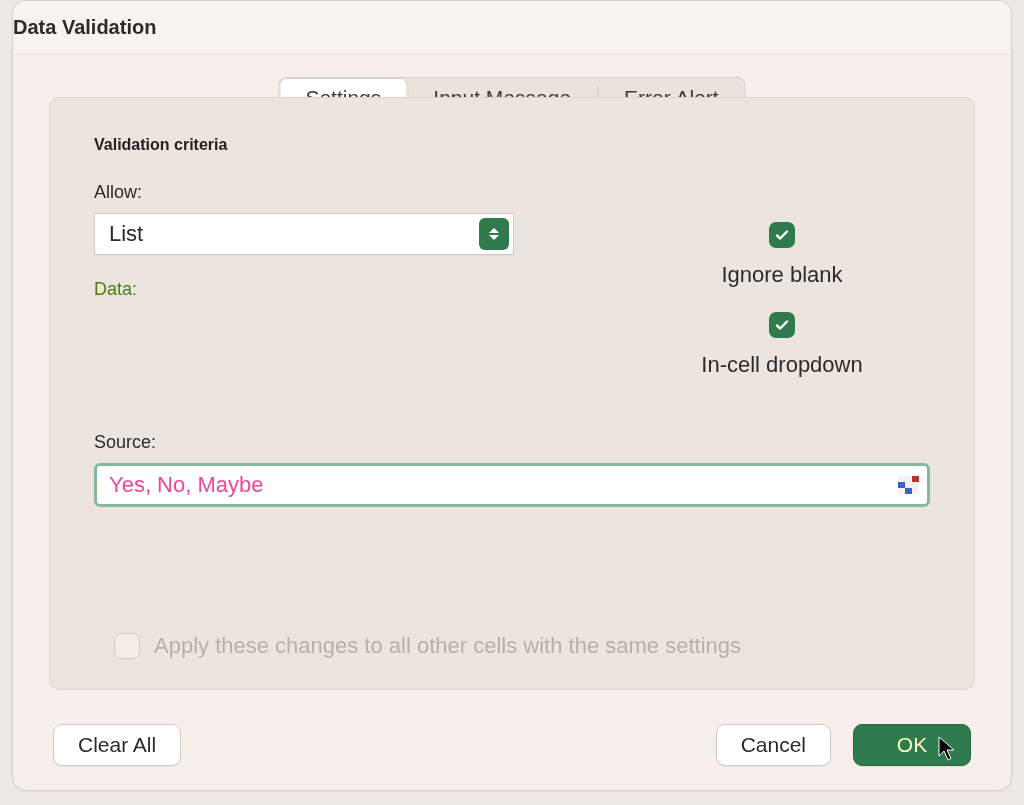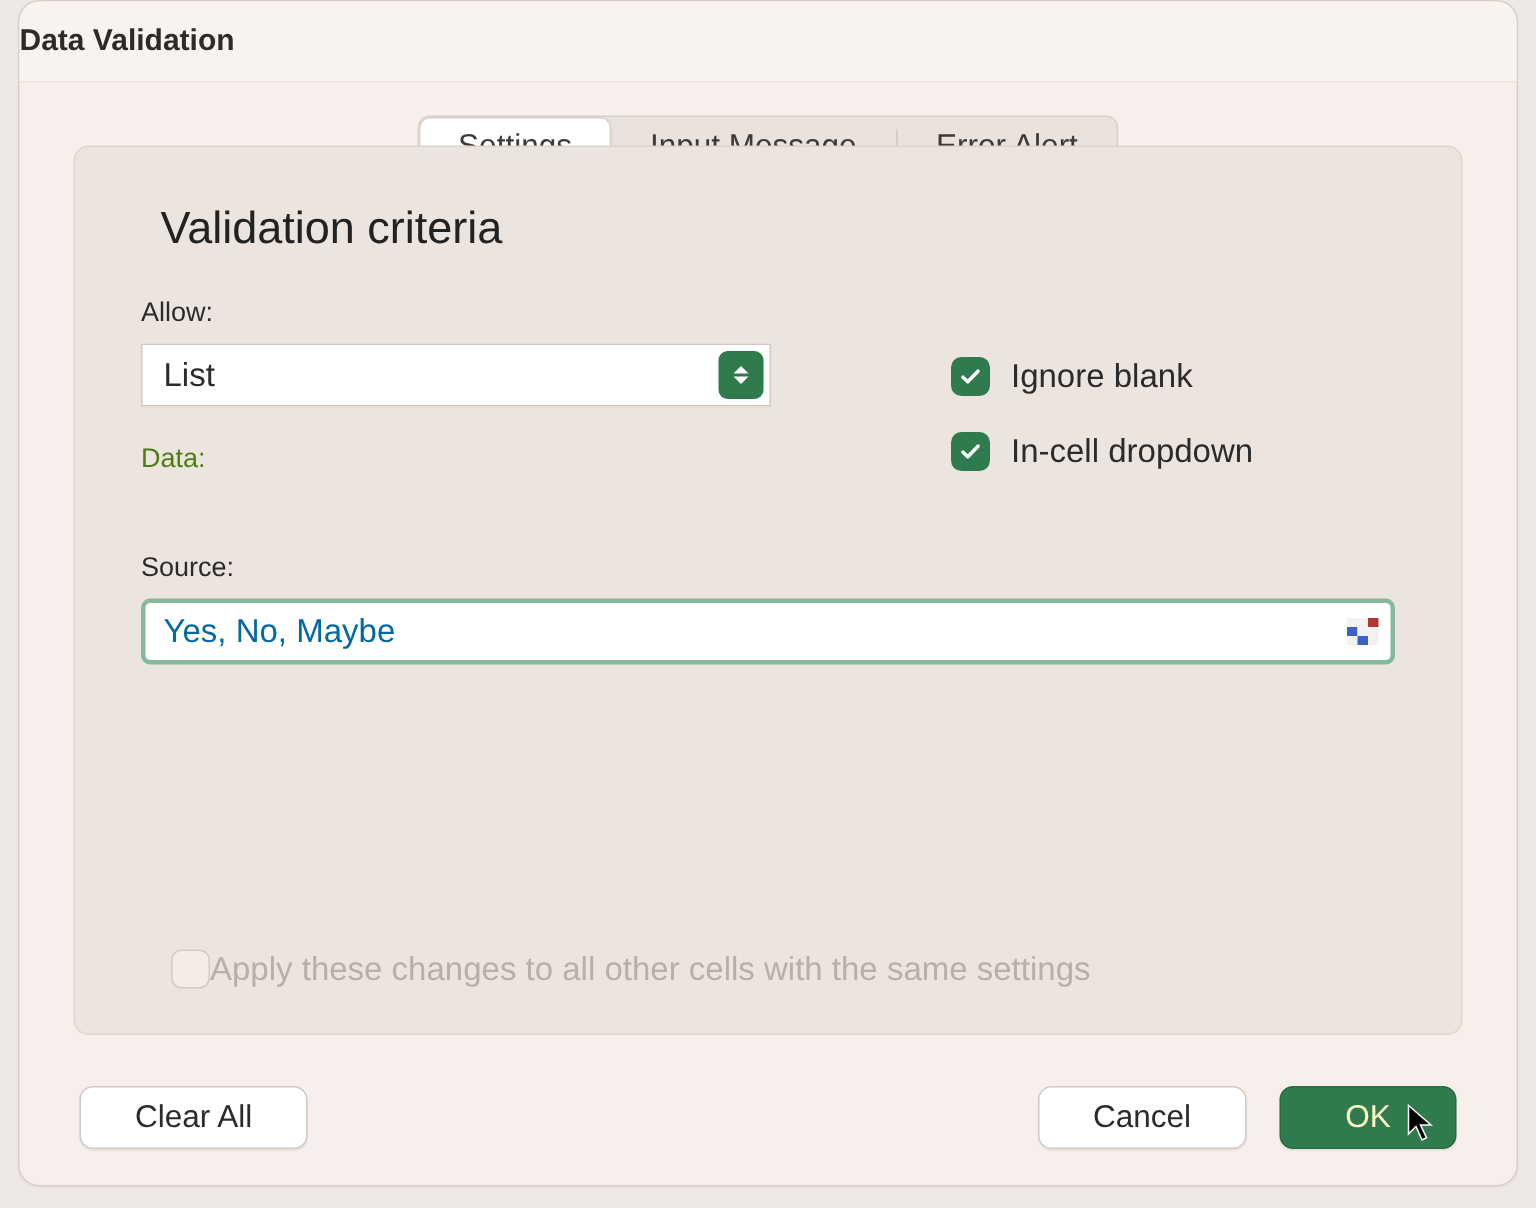--- a/index.html
+++ b/index.html
@@ -81,25 +81,24 @@
     right: 36px;
     top: 96px;
     bottom: 100px;
     background: #ece4df;
     border: 1px solid #ddd4ce;
     border-radius: 10px;
     padding: 38px 44px 28px 44px;
   }
 
   .section-title {
-    font-size: 30px;
-    font-weight: 400;
+    font-size: 16px;
+    font-weight: 700;
     color: #222;
     margin-bottom: 28px;
-    margin-left: 13px;
   }
 
   .row { display: flex; }
   .col-left { flex: 0 0 440px; }
   .col-right { flex: 1; padding-left: 100px; padding-top: 40px; }
 
   .field-label {
     font-size: 18px;
     color: #2b2b2b;
     margin-bottom: 10px;
@@ -180,21 +179,21 @@
     position: relative;
   }
   .source-input {
     width: 100%;
     height: 44px;
     background: #ffffff;
     border: 3px solid #87b89a;
     border-radius: 6px;
     font-size: 22px;
     padding: 0 46px 0 12px;
-    color: #0369a1;
+    color: #ec4899;
     outline: none;
   }
   .source-picker {
     position: absolute;
     right: 10px;
     top: 50%;
     transform: translateY(-50%);
     width: 22px;
     height: 18px;
     display: flex;
@@ -203,20 +202,21 @@
   .source-picker .px { width: 7px; height: 6px; }
   .source-picker .r { background: #b03535; }
   .source-picker .b { background: #3a62c9; }
   .source-picker .w { background: #f4f2f0; }
 
   .checkbox-row {
     display: flex;
     align-items: center;
     margin-bottom: 24px;
     gap: 14px;
+    flex-direction: column;
   }
   .cb {
     width: 26px;
     height: 26px;
     border-radius: 7px;
     background: #2f7b4e;
     display: flex;
     align-items: center;
     justify-content: center;
     flex-shrink: 0;
@@ -231,36 +231,37 @@
     color: #2b2b2b;
   }
   .cb-label.disabled { color: #b7afa9; }
 
   .apply-row {
     position: absolute;
     left: 64px;
     bottom: 30px;
     display: flex;
     align-items: center;
+    gap: 14px;
   }
 
   .footer {
     position: absolute;
     left: 40px;
     right: 40px;
     bottom: 24px;
     display: flex;
     align-items: center;
     justify-content: space-between;
   }
   .footer-right { display: flex; gap: 22px; align-items: center; }
 
   .btn {
     height: 42px;
-    padding: 0 36px;
+    padding: 0 24px;
     font-size: 21px;
     border-radius: 9px;
     border: 1px solid #d2cac4;
     background: #ffffff;
     color: #2b2b2b;
     cursor: pointer;
     box-shadow: 0 1px 1px rgba(0,0,0,.06);
   }
   .btn.primary {
     background: #2f7b4e;

